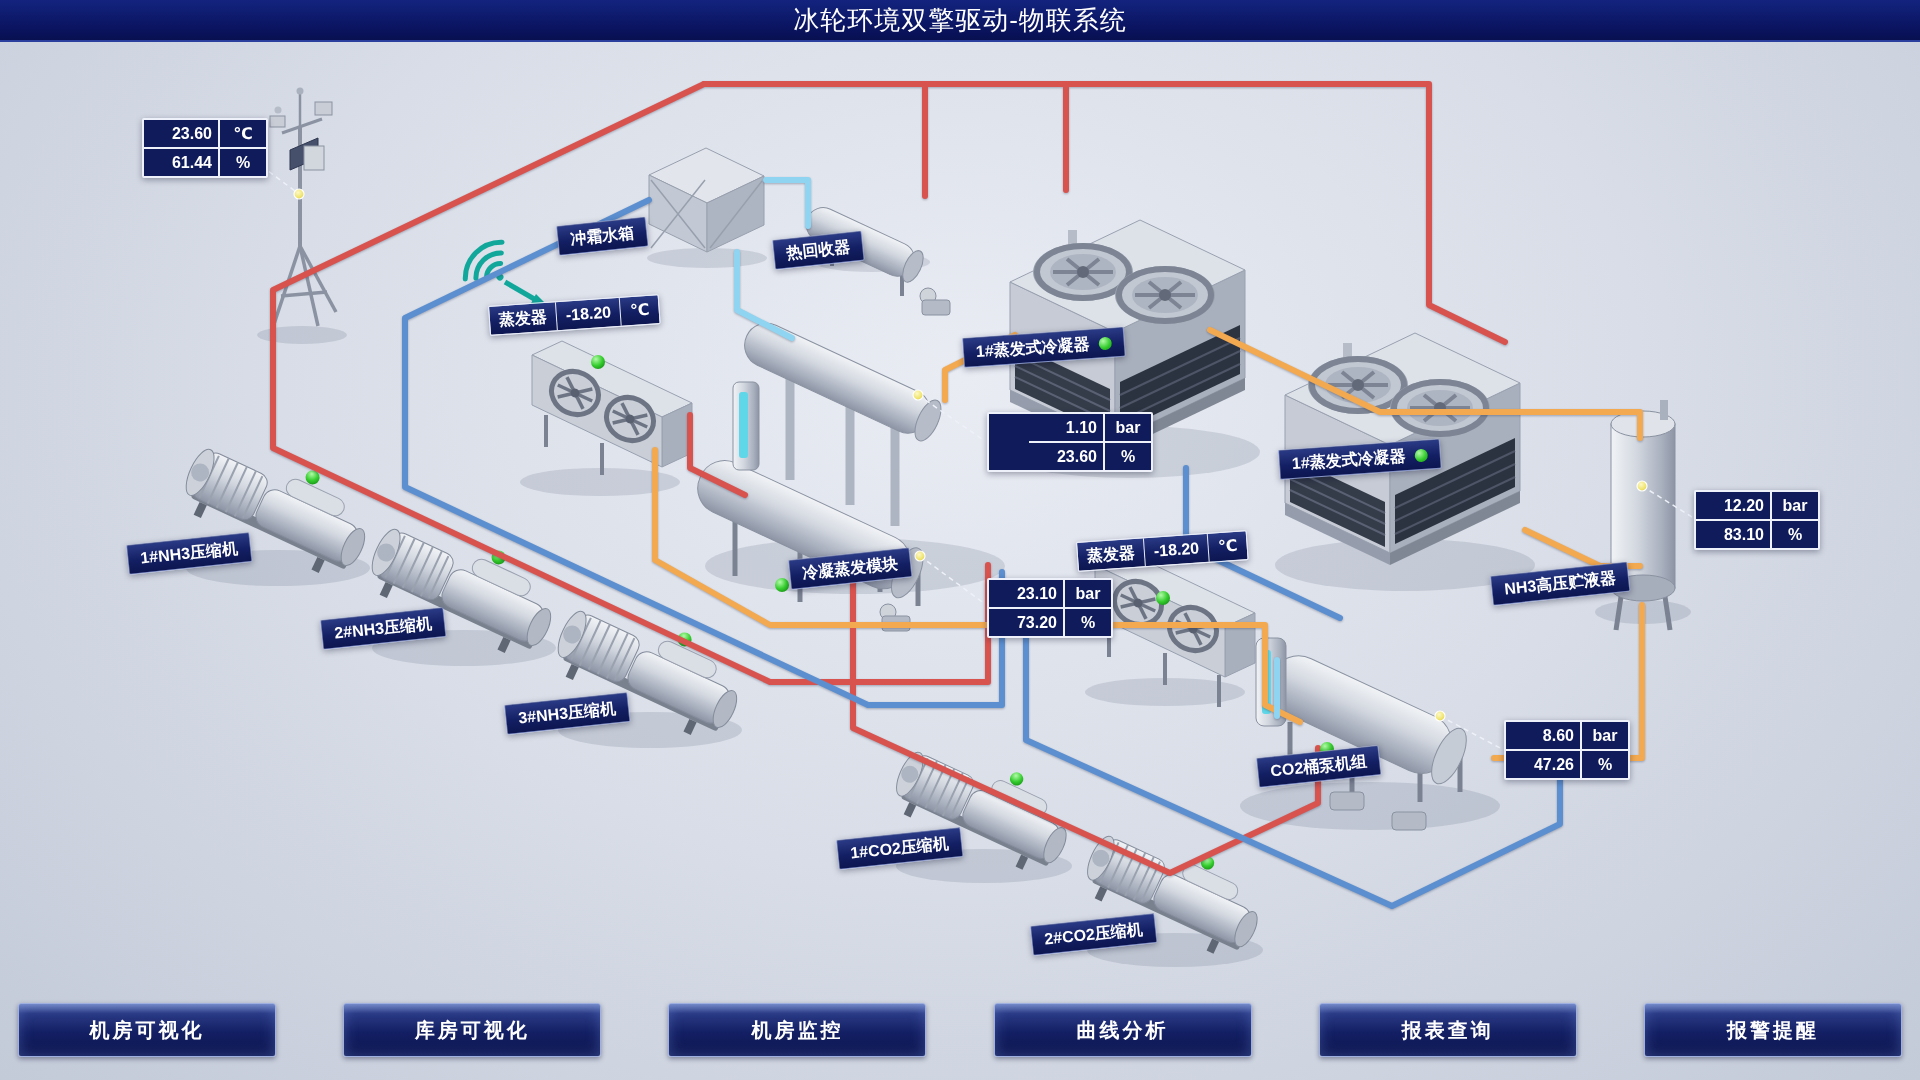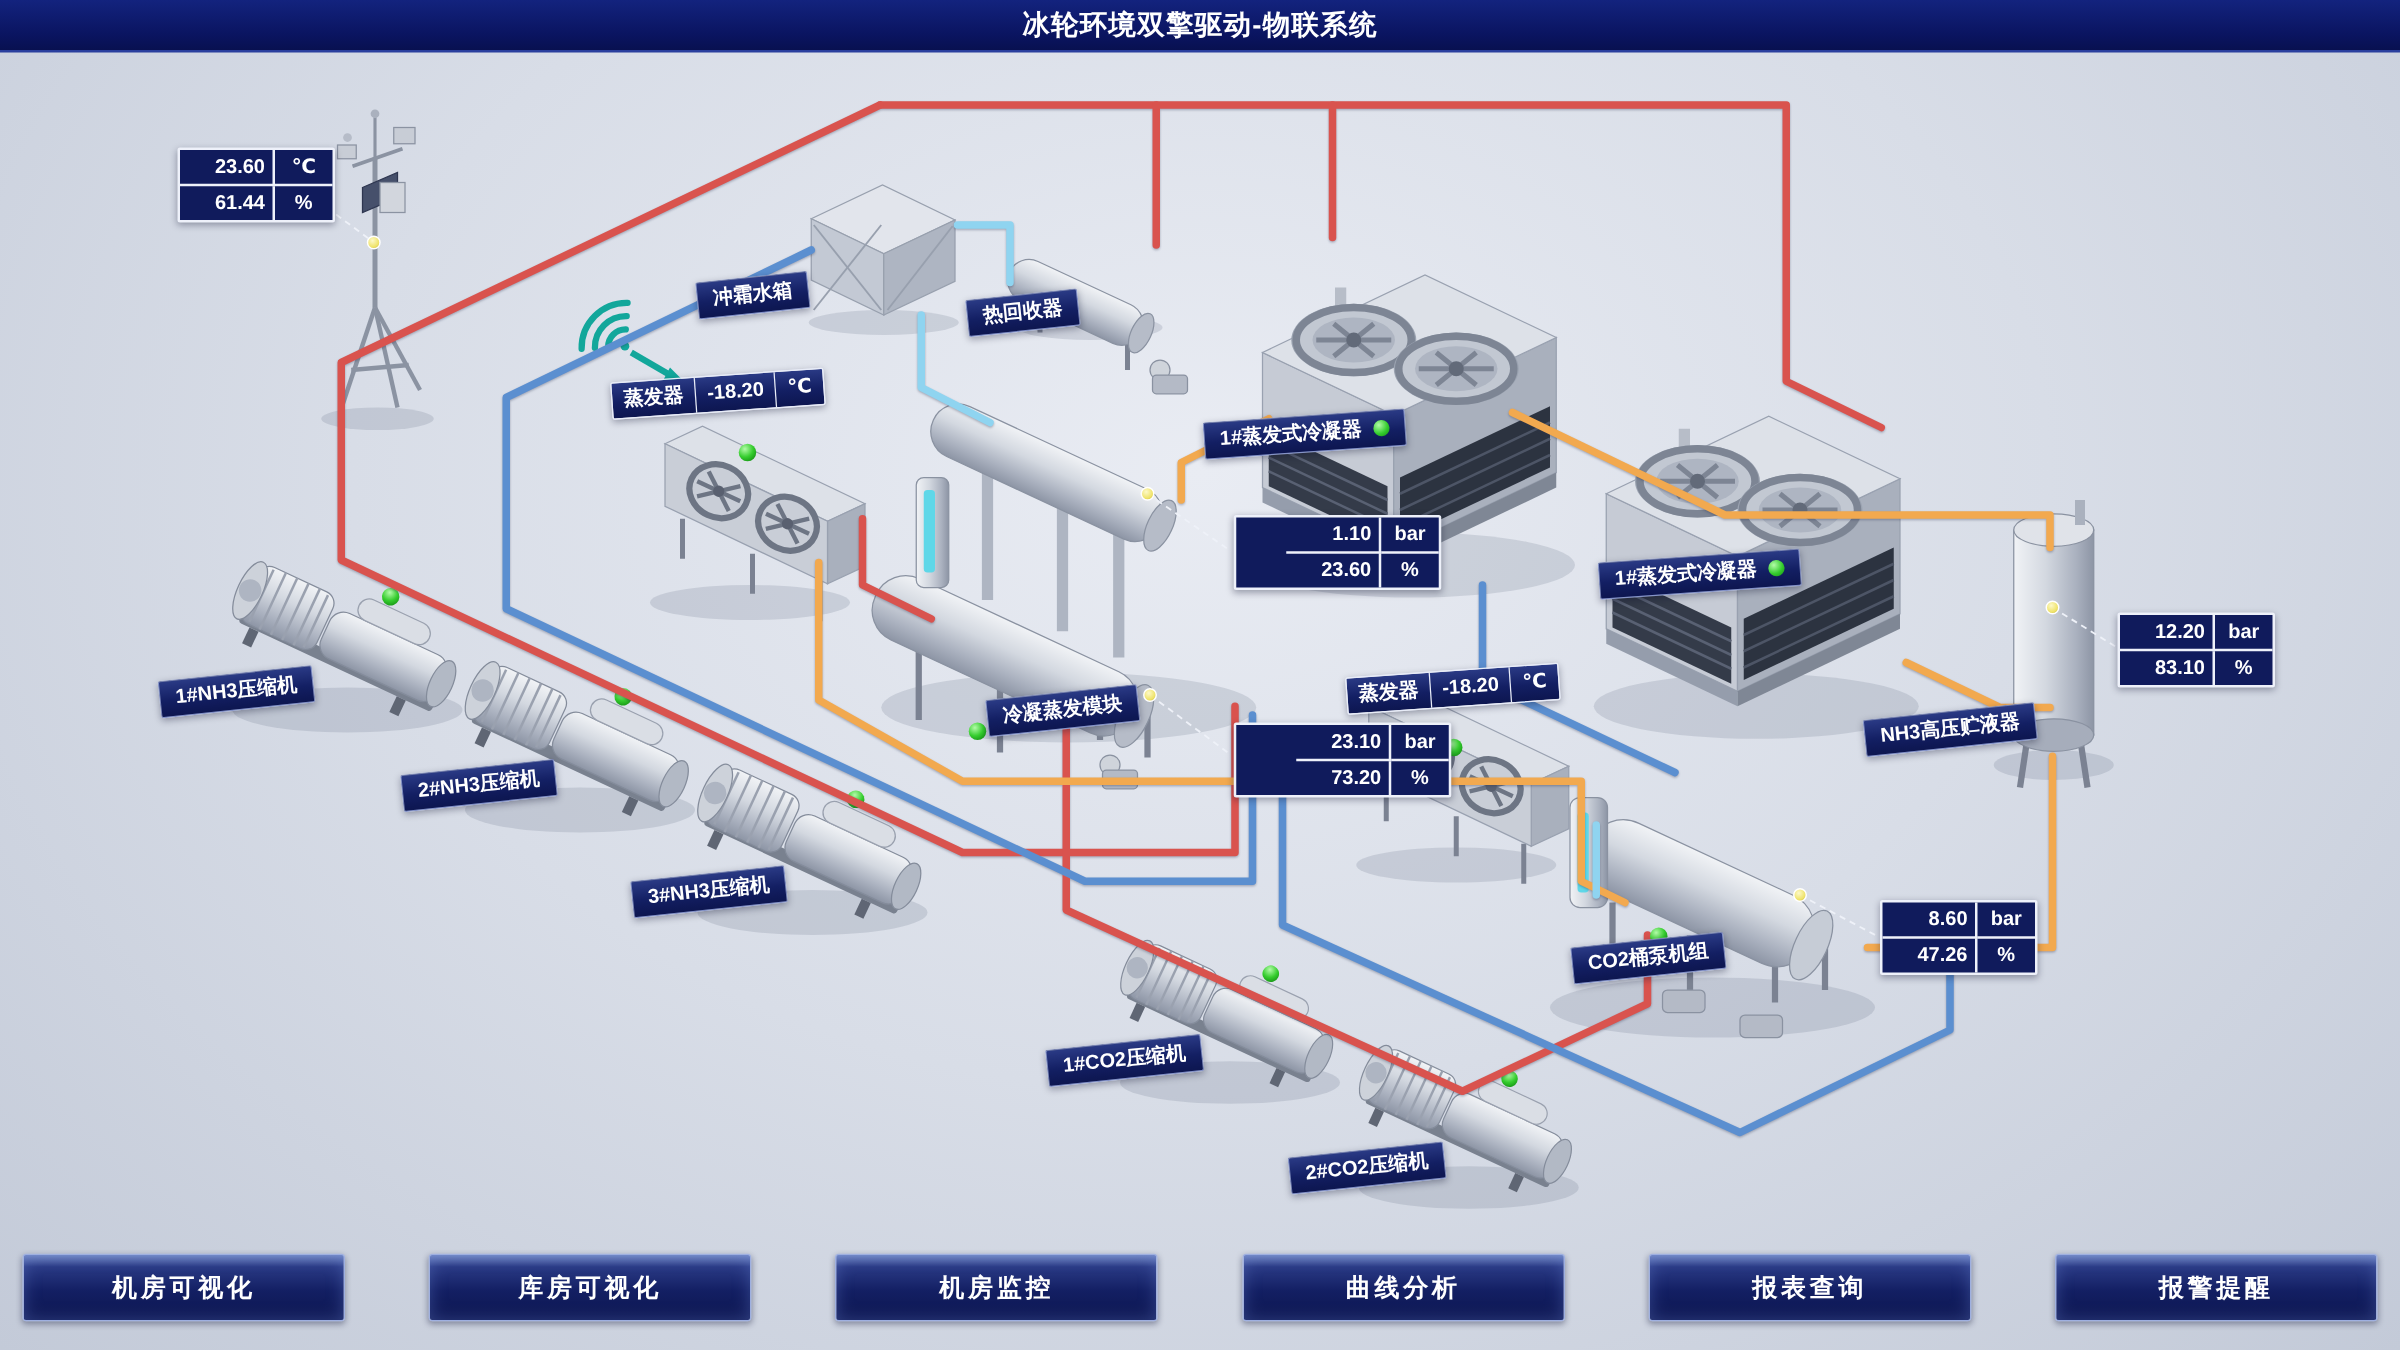--- a/index.html
+++ b/index.html
@@ -8,21 +8,21 @@
     background:radial-gradient(ellipse at 50% 35%, #e9ecf3 0%, #d8dde7 50%, #c3cad8 100%);
     font-family:"Liberation Sans","DejaVu Sans",sans-serif;
   }
   
   .header{
     position:absolute;top:0;left:0;right:0;height:40px;z-index:20;
     background:linear-gradient(180deg,#13237e 0%,#0a1460 70%,#081050 100%);
     border-bottom:2px solid #2a3f9e;
     display:flex;align-items:center;justify-content:center;
   }
-  .header .title{color:#ffffff;font-size:22px;font-weight:bold;letter-spacing:1px;}
+  .header .title{color:#ffffff;font-size:26px;font-weight:normal;letter-spacing:1px;}
   
   .scene-svg{position:absolute;left:0;top:0;width:1920px;height:1080px;z-index:1;}
   .pipes path{fill:none;stroke-width:6;stroke-linejoin:round;stroke-linecap:round;}
   .pipes{filter:drop-shadow(0 1.5px 1px rgba(40,50,80,.35));}
   .pR{stroke:#d9534e;} .pB{stroke:#5b8fd0;} .pO{stroke:#f2a94f;} .pC{stroke:#8fd4f0;stroke-width:5;}
   .shadows ellipse{fill:rgba(76,86,112,.16);}
   .leaders path{stroke:#eef1f8;stroke-width:1.5;stroke-dasharray:5 4;fill:none;}
   
   .plate{
     position:absolute;z-index:6;white-space:nowrap;
@@ -403,21 +403,21 @@
 </div>
 
 <div class="plate ev-plate" style="left:1076px;top:542px;transform:rotate(-4deg);">
   <span class="ev-name">蒸发器</span>
   <span class="ev-val">-18.20</span>
   <span class="ev-unit">℃</span>
 </div>
 
 <div class="plate" style="left:788px;top:560px;transform:rotate(-6deg);">冷凝蒸发模块</div>
 
-<div class="gauge" style="left:987px;top:578px;padding-left:48px;">
+<div class="gauge" style="left:987px;top:578px;">
   <div class="gv">23.10</div>
   <div class="gu">bar</div>
   <div class="gv">73.20</div>
   <div class="gu">%</div>
 </div>
 
 <div class="plate" style="left:1490px;top:576px;transform:rotate(-6deg);">NH3高压贮液器</div>
 
 <div class="gauge" style="left:1694px;top:490px;">
   <div class="gv">12.20</div>

